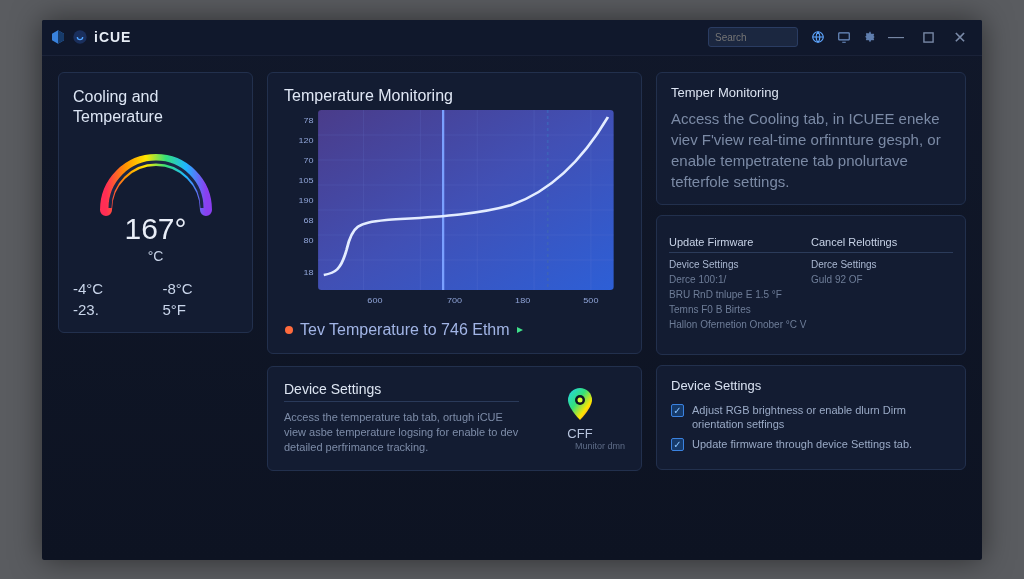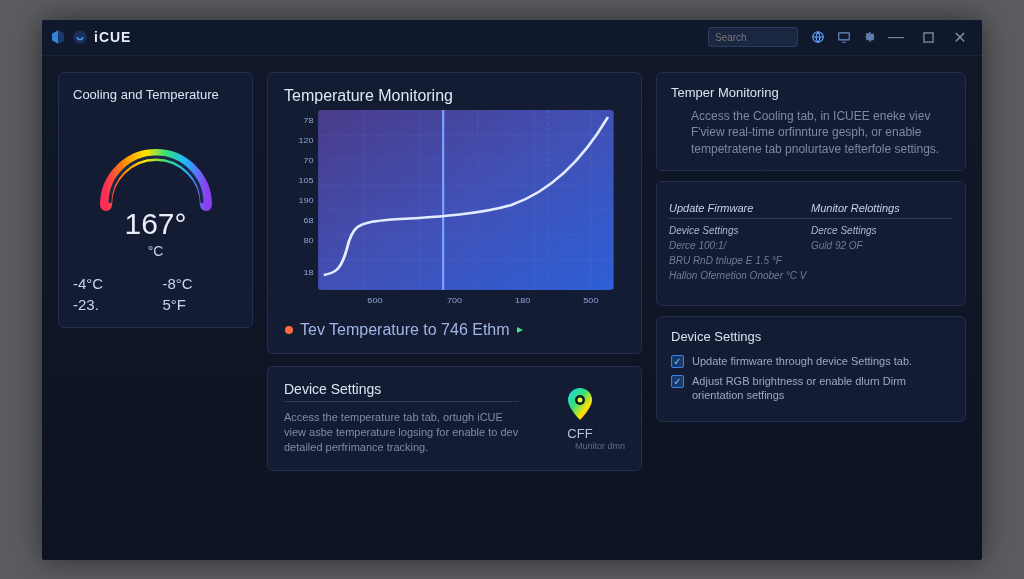--- a/index.html
+++ b/index.html
@@ -33,21 +33,21 @@
 }
 .tbicons { display:flex; align-items:center; gap:10px; margin-left:12px; }
 .tbicons .ico { width:16px; height:16px; display:flex; align-items:center; justify-content:center; color:#6b90d6; cursor:pointer; }
 .winbtn { width:28px; height:28px; display:flex; align-items:center; justify-content:center; color:#7a8aa8; cursor:pointer; margin-left:4px; }
 
 .content { flex:1; display:flex; padding:16px; gap:14px; }
 
 
 .card { background:#131c32; border:1px solid #22304d; border-radius:6px; padding:14px; }
 .left { width:195px; display:flex; flex-direction:column; gap:10px; }
-.cooling-title { font-size:13px; color:#dce5f4; margin-bottom:22px; line-height:1.3; }
+.cooling-title { font-size:16px; color:#dce5f4; margin-bottom:2px; line-height:1.3; }
 .gauge-wrap { display:flex; flex-direction:column; align-items:center; }
 svg.gauge { width:140px; height:100px; }
 .temp-big { color:#e9eef8; font-size:30px; font-weight:300; margin-top:-18px; }
 .temp-unit { color:#c7d2e6; font-size:14px; margin-top:2px; }
 .temp-grid { display:grid; grid-template-columns:1fr 1fr; gap:4px 14px; margin-top:16px; width:100%; }
 .temp-grid div { color:#c9d5ea; font-size:15px; }
 
 
 .middle { flex:1; display:flex; flex-direction:column; gap:12px; }
 .chart-card { padding:14px 16px; }
@@ -62,23 +62,23 @@
 .dev-rule { border:none; border-top:1px solid #2a3a5a; margin-bottom:8px; }
 .dev-desc { color:#7d8ca8; font-size:11px; line-height:1.4; }
 .brand-col { display:flex; flex-direction:column; align-items:center; }
 .brand-col .lbl { color:#b7c4dd; font-size:13px; margin-top:4px; }
 .brand-col .sub { color:#5e6c87; font-size:9px;margin-left:40px; }
 
 
 .right { width:310px; display:flex; flex-direction:column; gap:10px; }
 .right-top { padding:12px 14px; }
 .rt-title { color:#dbe3f1; font-size:13px; margin-bottom:8px; }
-.rt-desc { color:#7b8aa5; font-size:12px; line-height:1.4;margin-left:20px; }
-
-.table-card { padding:20px 12px;font-style:italic; }
+.rt-desc { color:#7b8aa5; font-size:15px; line-height:1.4; }
+
+.table-card { padding:20px 12px; }
 .thead { display:flex; border-bottom:1px solid #2b3b5a; padding-bottom:4px; margin-bottom:6px; }
 .thead .th { flex:1; color:#c8d3e7; font-size:11px; }
 .trow { display:flex; margin-bottom:4px; }
 .trow .td { flex:1; color:#6e7d98; font-size:10px; }
 .trow .tdh { color:#aab8d2; }
 
 .settings-card { padding:12px 14px; }
 .settings-card .sc-title { color:#d8e1f1; font-size:13px; margin-bottom:10px; }
 .chk-row { display:flex; align-items:flex-start; gap:8px; margin-bottom:6px; }
 .chk { width:13px; height:13px; border:1px solid #3a82e0; background:#163a6a; border-radius:2px; display:flex; align-items:center; justify-content:center; flex-shrink:0; margin-top:1px; cursor:pointer; }
@@ -261,46 +261,50 @@
 
     <div class="right">
       <div class="card right-top">
         <div class="rt-title">Temper Monitoring</div>
         <div class="rt-desc">Access the Cooling tab, in ICUEE eneke viev F'view real-time orfinnture gesph, or enable tempetratene tab pnolurtave tefterfole settings.</div>
       </div>
 
       <div class="card table-card">
         <div class="thead">
           <div class="th">Update Firmware</div>
-          <div class="th">Munitor Relottings</div>
+          <div class="th">Cancel Relottings</div>
         </div>
         <div class="trow">
             <div class="td tdh">Device Settings</div>
             <div class="td tdh">Derce Settings</div>
           </div>
         <div class="trow">
             <div class="td">Derce 100:1/</div>
             <div class="td">Guld 92 OF</div>
           </div>
         <div class="trow">
             <div class="td">BRU   RnD tnlupe E 1.5 °F</div>
+            <div class="td"></div>
+          </div>
+        <div class="trow">
+            <div class="td">Temns  F0 B Birtes</div>
             <div class="td"></div>
           </div>
         <div class="trow">
             <div class="td">Hallon  Ofernetion Onober °C V</div>
             <div class="td"></div>
           </div>
       </div>
 
       <div class="card settings-card">
         <div class="sc-title">Device Settings</div>
         <div class="chk-row">
           <div class="chk"></div>
-          <div class="chk-lbl">Update firmware through device Settings tab.</div>
+          <div class="chk-lbl">Adjust RGB brightness or enable dlurn Dirm orientation setfings</div>
         </div>
         <div class="chk-row">
           <div class="chk"></div>
-          <div class="chk-lbl">Adjust RGB brightness or enable dlurn Dirm orientation setfings</div>
+          <div class="chk-lbl">Update firmware through device Settings tab.</div>
         </div>
       </div>
     </div>
   </div>
 </div>
 
 </body></html>

